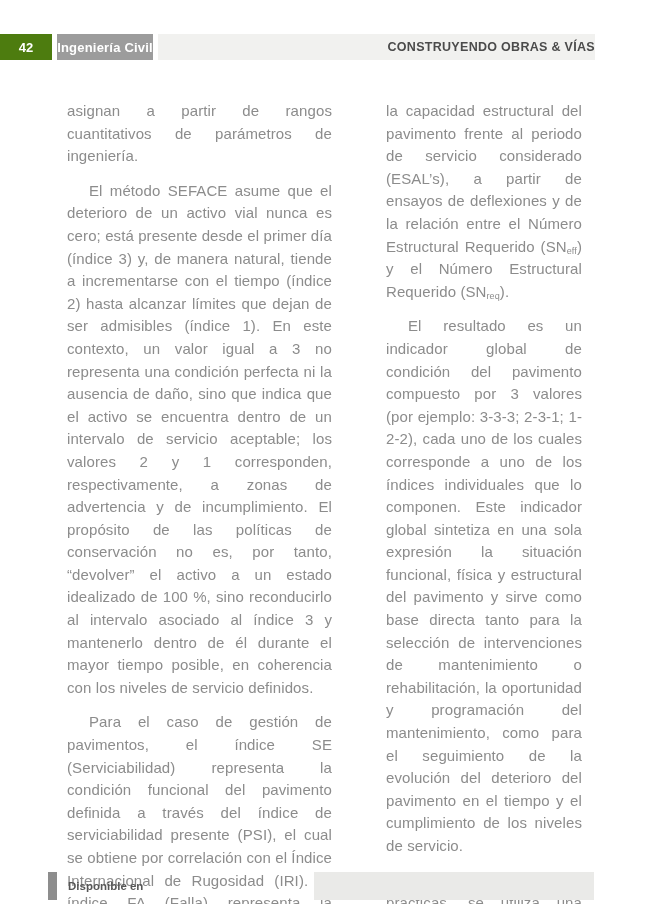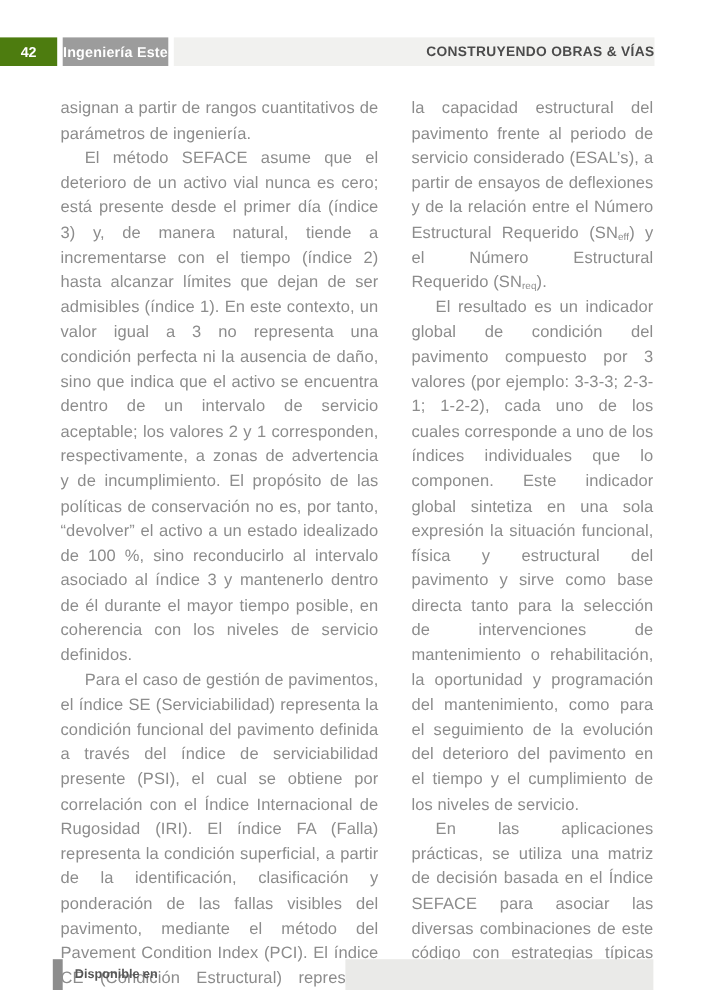--- a/index.html
+++ b/index.html
@@ -40,21 +40,21 @@
   
   .col {
     position: absolute; top: 88px;
     color: #8c8c8c;
     font-size: 15px; line-height: 22.6px;
     text-align: justify;
     letter-spacing: 0.1px;
   }
   .col-left  { left: 55px;  width: 289px; }
   .col-right { left: 374px; width: 220px; }
-  .col p { margin: 0; }
+  .col p { margin: 12px; }
   .p-indent { text-indent: 22px; }
   .continues { text-align-last: justify; }
   sub.subscript {
     font-size: 9px; line-height: 0; vertical-align: -2px;
   }
   
   .page-footer {
     position: absolute; left: 48px; top: 872px;
     width: 546px; height: 28px;
     display: flex; align-items: stretch;
@@ -71,21 +71,21 @@
     display: flex; align-items: center; justify-content: center;
     width: 160px; white-space: nowrap; margin-top: 43px;
   }
   .footer-bar { flex: 1; background: #eaeae8; }
 </style>
 </head>
 <body>
 
 <div class="page-num">42</div>
 
-<div class="section-badge">Ingeniería Este</div>
+<div class="section-badge">Ingeniería Civil</div>
 
 <div class="mag-bar">
   <span class="mag-title">CONSTRUYENDO OBRAS &amp; VÍAS</span>
 </div>
 
 <div class="col col-left">
   <p>asignan a partir de rangos cuantitativos de parámetros de ingeniería.</p>
   <p class="p-indent">El método SEFACE asume que el deterioro de un activo vial nunca es cero; está presente desde el primer día (índice 3) y, de manera natural, tiende a incrementarse con el tiempo (índice 2) hasta alcanzar límites que dejan de ser admisibles (índice 1). En este contexto, un valor igual a 3 no representa una condición perfecta ni la ausencia de daño, sino que indica que el activo se encuentra dentro de un intervalo de servicio aceptable; los valores 2 y 1 corresponden, respectivamente, a zonas de advertencia y de incumplimiento. El propósito de las políticas de conservación no es, por tanto, “devolver” el activo a un estado idealizado de 100 %, sino reconducirlo al intervalo asociado al índice 3 y mantenerlo dentro de él durante el mayor tiempo posible, en coherencia con los niveles de servicio definidos.</p>
   <p class="p-indent continues">Para el caso de gestión de pavimentos, el índice SE (Serviciabilidad) representa la condición funcional del pavimento definida a través del índice de serviciabilidad presente (PSI), el cual se obtiene por correlación con el Índice Internacional de Rugosidad (IRI). El índice FA (Falla) representa la condición superficial, a partir de la identificación, clasificación y ponderación de las fallas visibles del pavimento, mediante el método del Pavement Condition Index (PCI). El índice CE (Condición Estructural) representa</p>
 </div>

